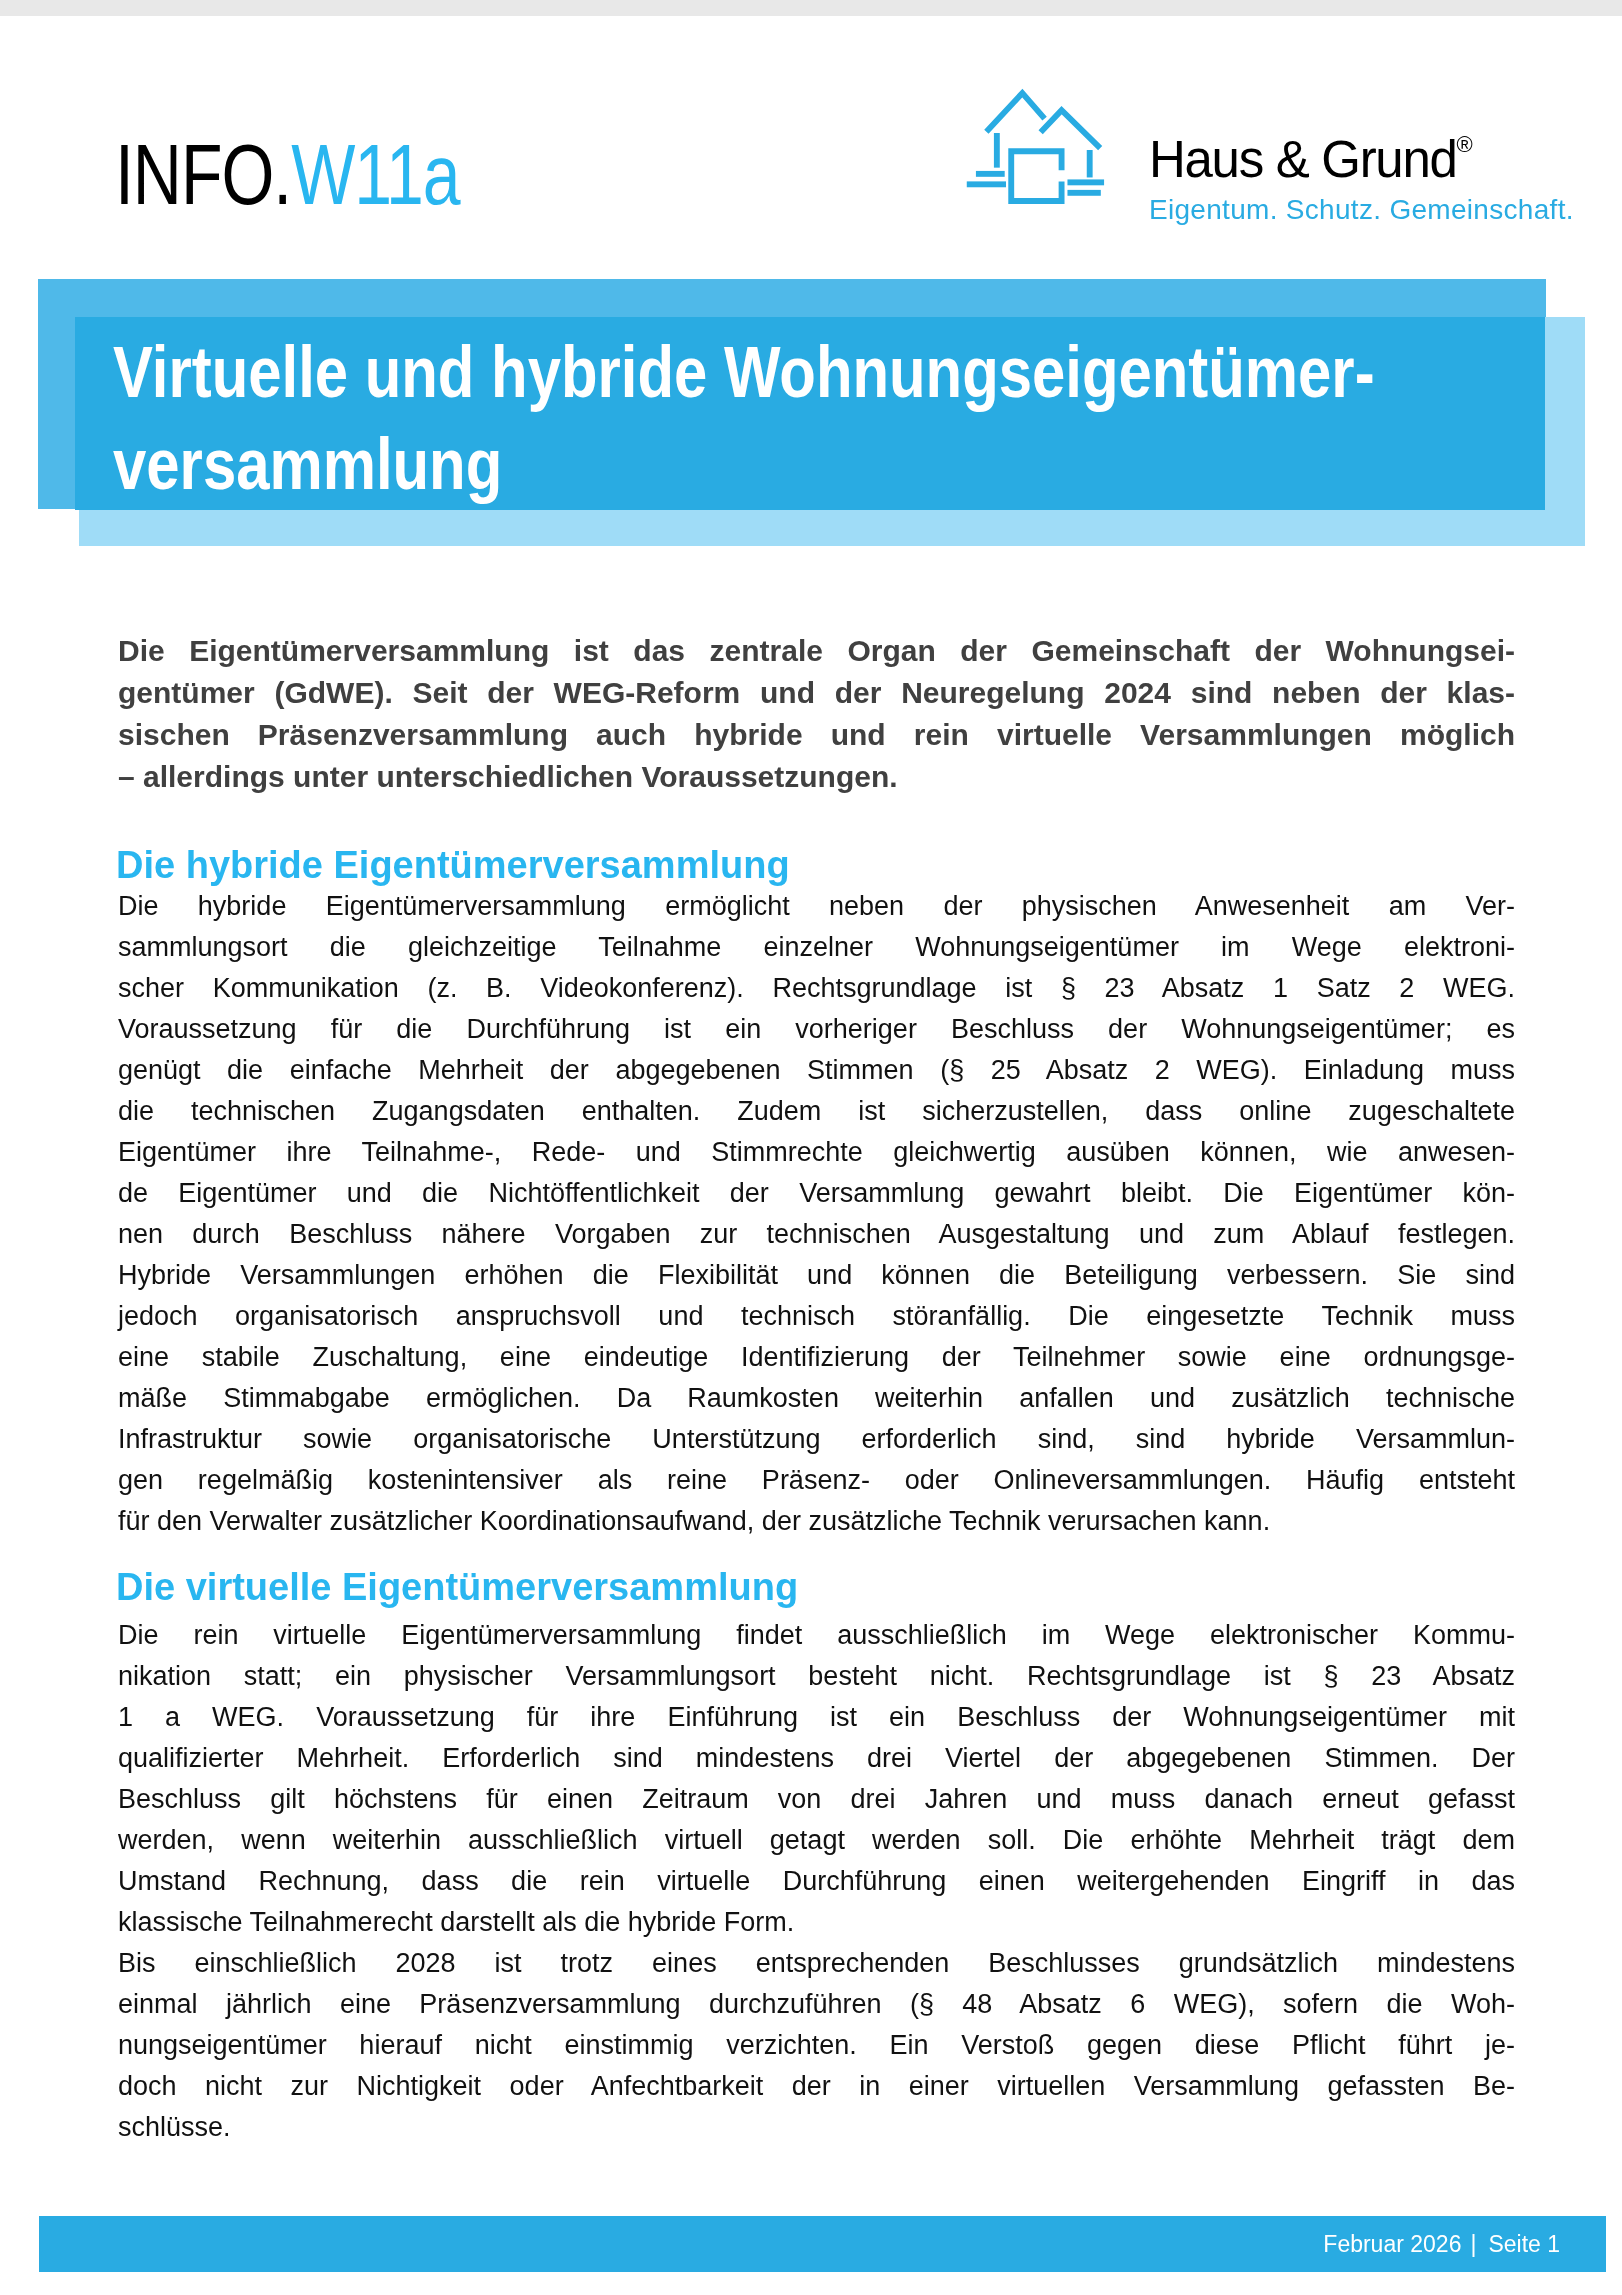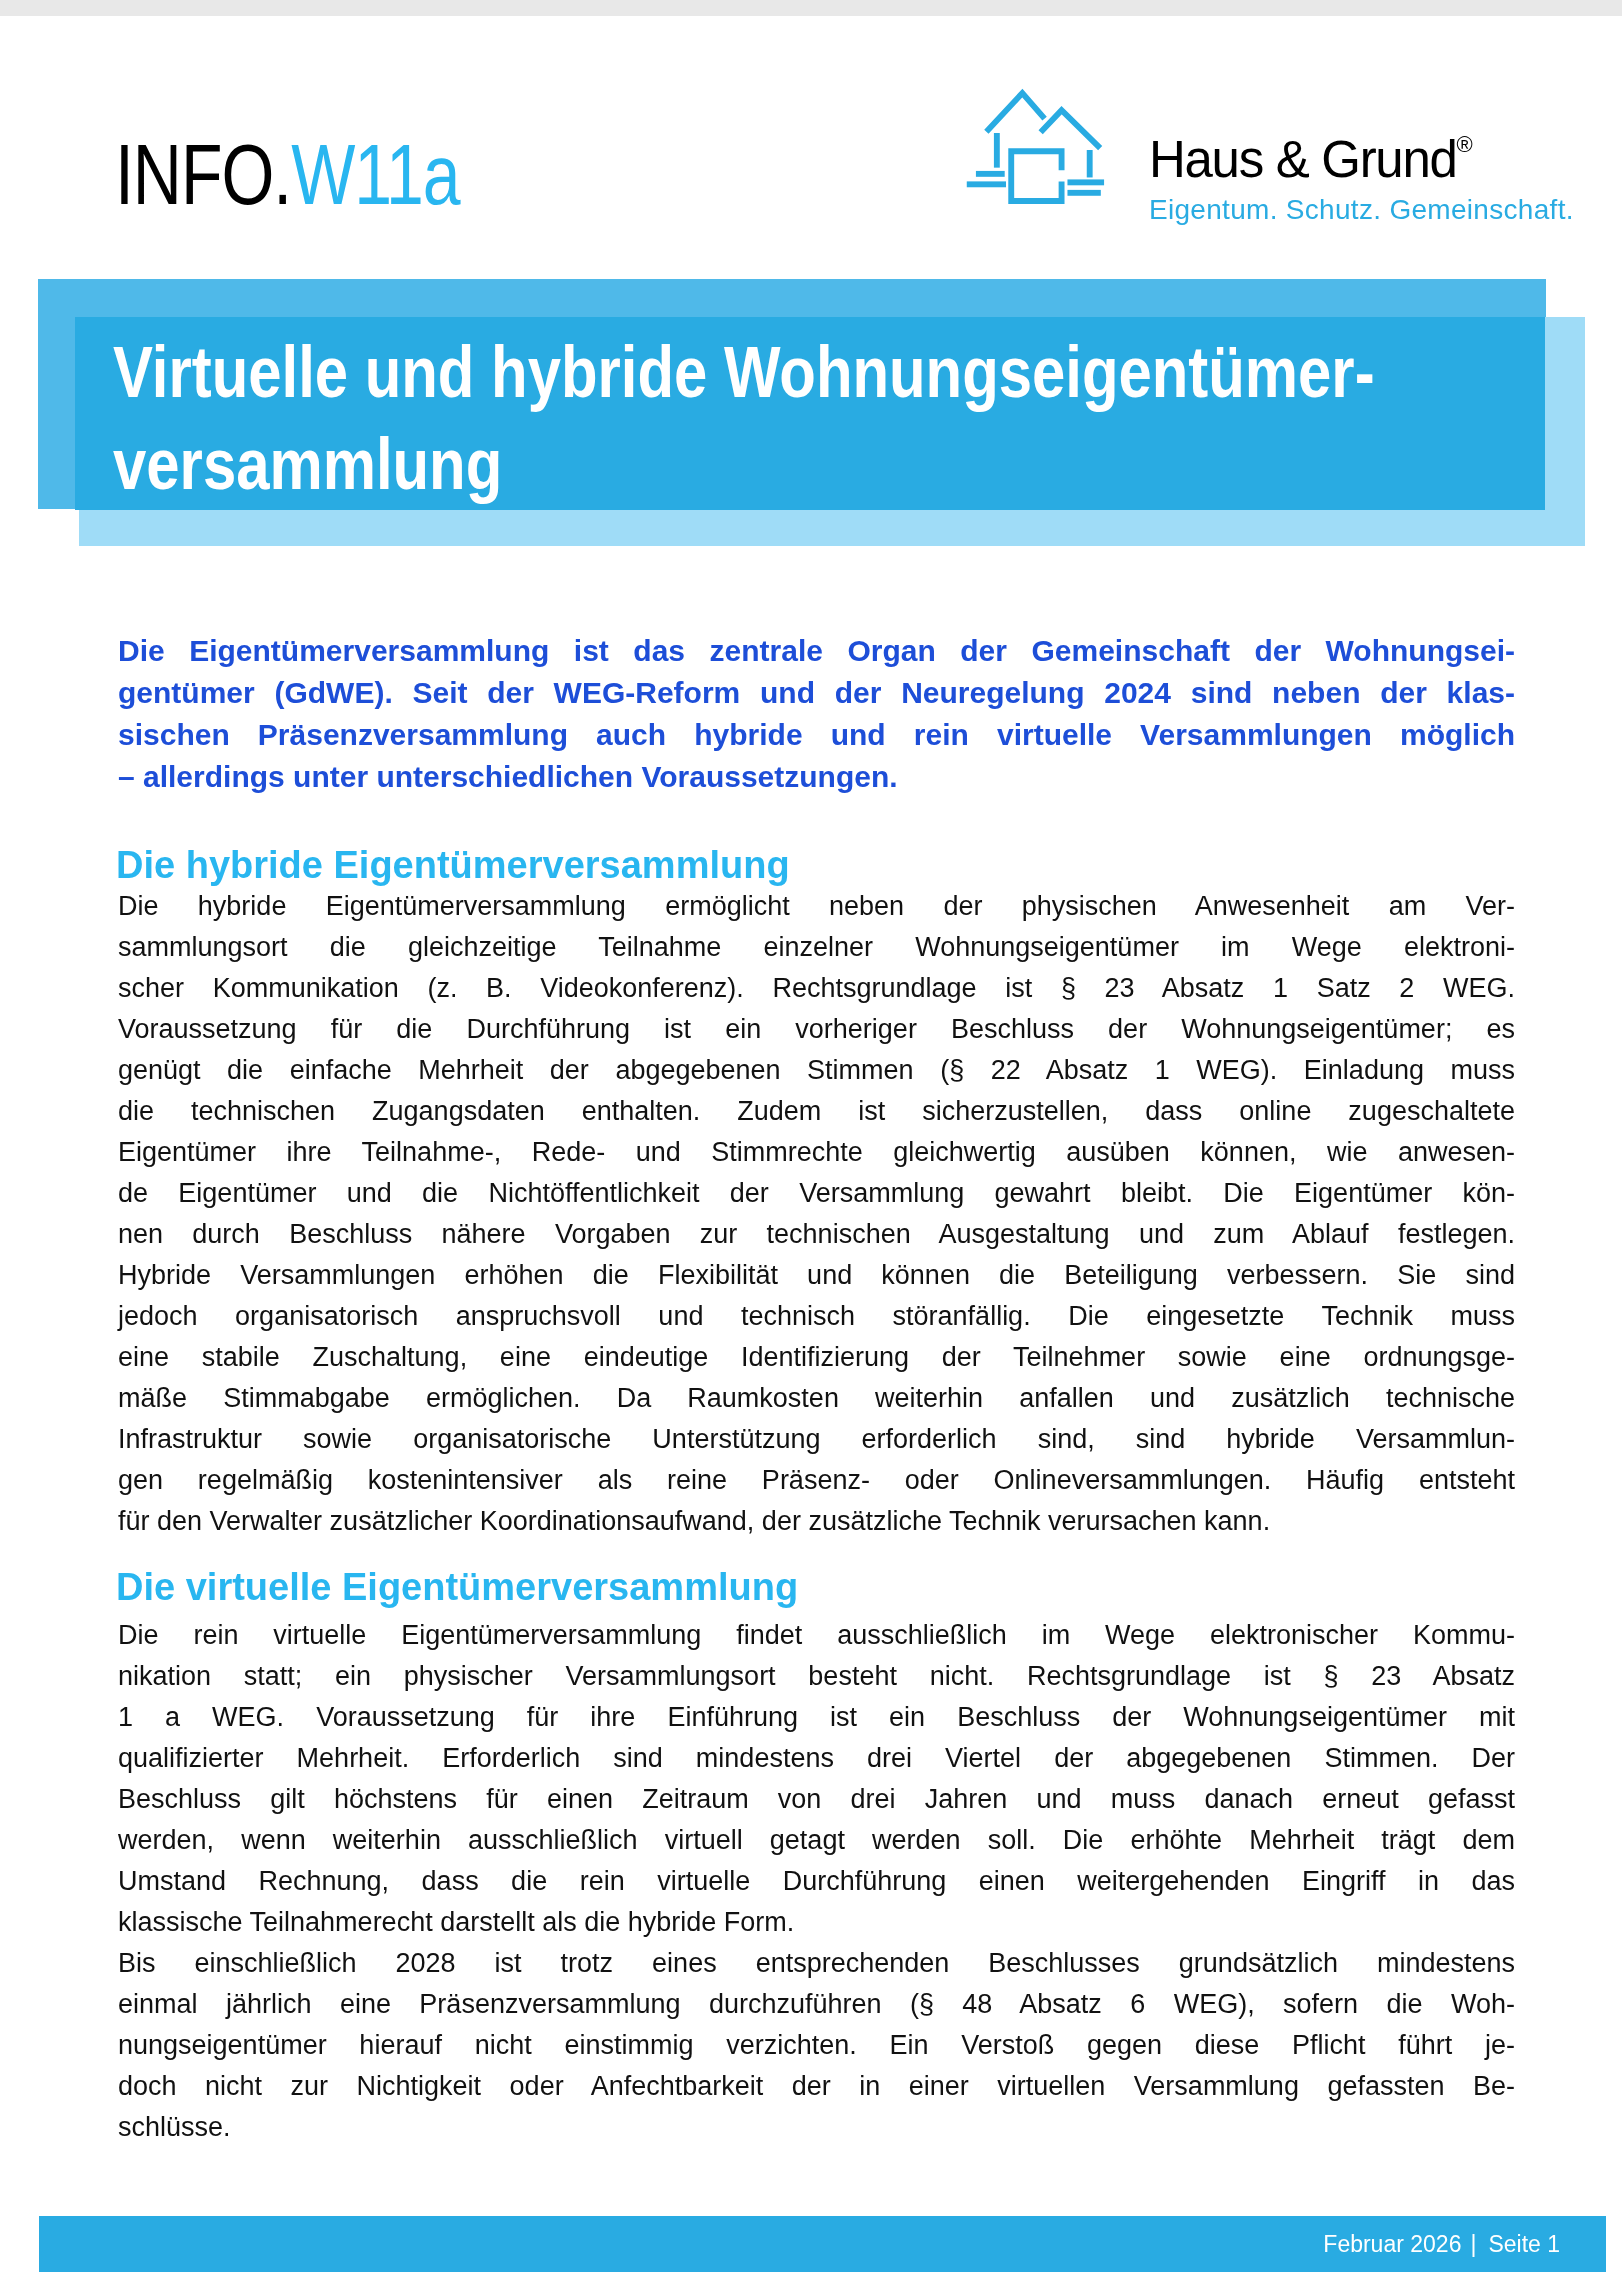--- a/index.html
+++ b/index.html
@@ -31,21 +31,21 @@
   .rect.pale{left:79px; top:301px; width:1506px; height:229px; background:var(--banner-pale);}
   .rect.dark{left:75px; top:301px; width:1470px; height:193px; background:var(--brand-blue);}
   .banner-title{
     position:absolute; left:113px; top:310px; width:1701px;
     font-size:73px; font-weight:bold; color:#ffffff; line-height:92px;
     transform:scaleX(0.82); transform-origin:left top; white-space:nowrap;
   }
   
   .intro{
     position:absolute; left:118px; top:614px; width:1397px;
-    font-size:30px; font-weight:bold; color:#1d4ed8; line-height:42px;
+    font-size:30px; font-weight:bold; color:#404040; line-height:42px;
   }
   .sec-heading{
     position:absolute; left:116px; width:1397px; margin:0;
     font-size:38px; font-weight:bold; color:var(--heading-cyan); line-height:46px;
   }
   #s0-heading{top:826px;}
   #s1-heading{top:1548px;}
   .sec-body{
     position:absolute; left:118px; width:1397px;
     font-size:27px; color:#111; line-height:41px;
@@ -116,21 +116,21 @@
       <div class="jline last">– allerdings unter unterschiedlichen Voraussetzungen.</div>
     </div>
 
   <h2 class="sec-heading" id="s0-heading">Die hybride Eigentümerversammlung</h2>
   <div class="sec-body" id="s0-body">
       <div class="para">
         <div class="jline">Die hybride Eigentümerversammlung ermöglicht neben der physischen Anwesenheit am Ver-</div>
         <div class="jline">sammlungsort die gleichzeitige Teilnahme einzelner Wohnungseigentümer im Wege elektroni-</div>
         <div class="jline">scher Kommunikation (z. B. Videokonferenz). Rechtsgrundlage ist § 23 Absatz 1 Satz 2 WEG.</div>
         <div class="jline">Voraussetzung für die Durchführung ist ein vorheriger Beschluss der Wohnungseigentümer; es</div>
-        <div class="jline">genügt die einfache Mehrheit der abgegebenen Stimmen (§ 22 Absatz 1 WEG). Einladung muss</div>
+        <div class="jline">genügt die einfache Mehrheit der abgegebenen Stimmen (§ 25 Absatz 2 WEG). Einladung muss</div>
         <div class="jline">die technischen Zugangsdaten enthalten. Zudem ist sicherzustellen, dass online zugeschaltete</div>
         <div class="jline">Eigentümer ihre Teilnahme-, Rede- und Stimmrechte gleichwertig ausüben können, wie anwesen-</div>
         <div class="jline">de Eigentümer und die Nichtöffentlichkeit der Versammlung gewahrt bleibt. Die Eigentümer kön-</div>
         <div class="jline">nen durch Beschluss nähere Vorgaben zur technischen Ausgestaltung und zum Ablauf festlegen.</div>
         <div class="jline">Hybride Versammlungen erhöhen die Flexibilität und können die Beteiligung verbessern. Sie sind</div>
         <div class="jline">jedoch organisatorisch anspruchsvoll und technisch störanfällig. Die eingesetzte Technik muss</div>
         <div class="jline">eine stabile Zuschaltung, eine eindeutige Identifizierung der Teilnehmer sowie eine ordnungsge-</div>
         <div class="jline">mäße Stimmabgabe ermöglichen. Da Raumkosten weiterhin anfallen und zusätzlich technische</div>
         <div class="jline">Infrastruktur sowie organisatorische Unterstützung erforderlich sind, sind hybride Versammlun-</div>
         <div class="jline">gen regelmäßig kostenintensiver als reine Präsenz- oder Onlineversammlungen. Häufig entsteht</div>

